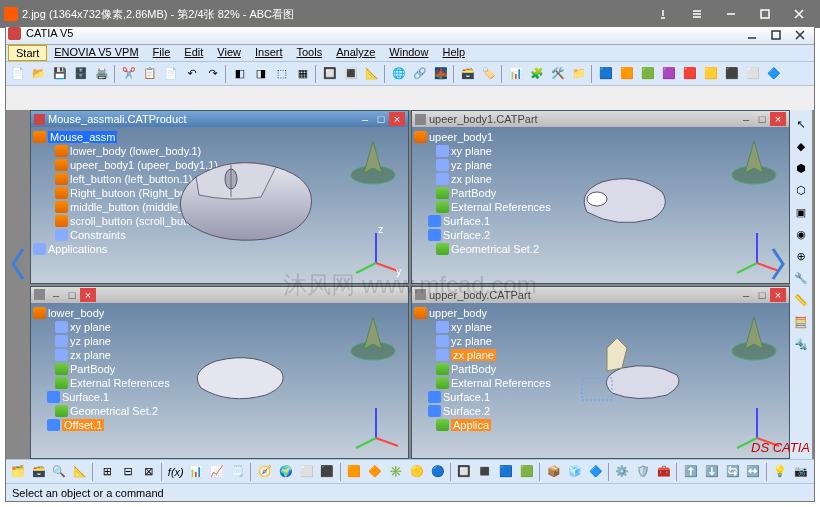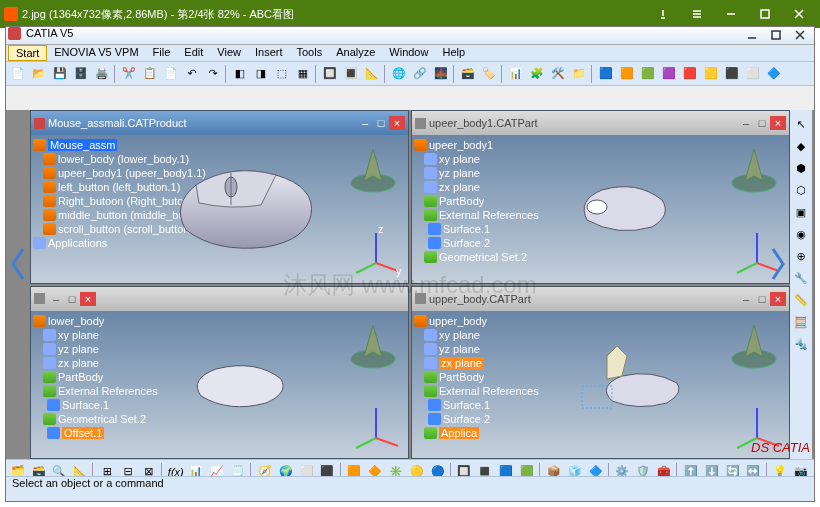--- a/index.html
+++ b/index.html
@@ -1,55 +1,55 @@
 <!DOCTYPE html>
 <html><head>
 <meta charset="utf-8">
 <style>
 *{margin:0;padding:0;box-sizing:border-box;font-family:"Microsoft YaHei",Tahoma,sans-serif;font-size:11px}
 body{width:820px;height:507px;overflow:hidden;background:#fff}
-.outer-title{height:28px;background:#4d7c0f;color:#fff;display:flex;align-items:center;padding:12px 4px}
+.outer-title{height:28px;background:#737373;color:#fff;display:flex;align-items:center;padding:12px 4px}
 .outer-title .t{flex:1;padding-left:4px;font-size:11px}
 .outer-title .btns{display:flex;gap:0}
 .outer-title .wb{width:34px;height:22px;display:flex;align-items:center;justify-content:center;cursor:pointer}
 .wb svg{width:10px;height:10px;stroke:#fff;stroke-width:1.5;fill:none}
 .catia-win{position:absolute;top:26px;left:5px;right:5px;bottom:5px;border:1px solid #777;background:#efefef}
 .catia-title{height:18px;background:linear-gradient(#fff,#dbe8f7);display:flex;align-items:flex-start;padding:0 2px;border-bottom:1px solid #aaa}
 .catia-title .t{flex:1;font-size:11px;padding-left:2px}
 .catia-title .wb{width:24px;height:16px;display:flex;align-items:center;justify-content:center;cursor:pointer}
 .catia-title .wb svg{stroke:#333}
 .menubar{height:17px;background:#dbe8f7;display:flex;align-items:flex-start;padding:0 2px;border-bottom:1px solid #b0c4de}
-.menubar .m{padding:1px 7px;cursor:pointer;}
+.menubar .m{padding:1px 7px;cursor:pointer;text-decoration:underline}
 .menubar .m.start{background:#fff3c0;border:1px solid #d4a000;text-decoration:none}
 .toolbar{height:24px;background:#dbe8f7;display:flex;align-items:center;padding:0 2px;border-bottom:1px solid #b0c4de;gap:1px}
 .tbtn{width:20px;height:20px;display:flex;align-items:center;justify-content:center;cursor:pointer;border:1px solid transparent}
 .sep{width:3px;height:18px;border-left:1px solid #99b;margin:0 1px}
 .workspace{position:absolute;top:83px;left:0;right:0;bottom:42px;background:#888;display:grid;grid-template-columns:1fr 1fr;grid-template-rows:1fr 1fr;gap:2px;padding:0 24px}
 .pane{border:1px solid #456;display:flex;flex-direction:column;position:relative;overflow:hidden}
-.pane-title{height:24px;background:linear-gradient(#7aa7d8,#4d7db0);color:#fff;display:flex;align-items:center;padding:0 3px;font-size:10px}
+.pane-title{height:16px;background:linear-gradient(#7aa7d8,#4d7db0);color:#fff;display:flex;align-items:center;padding:0 3px;font-size:10px}
 .pane-title .t{flex:1}
 .pane-title .pb{width:16px;height:14px;display:flex;align-items:center;justify-content:center;cursor:pointer}
 .pane-title.inact{background:linear-gradient(#ddd,#bbb);color:#444}
 .view{flex:1;background:linear-gradient(#6a86a6,#9aaec4 55%,#c5cfda);position:relative}
 .tree{position:absolute;left:2px;top:2px;font-size:10px;color:#fff}
 .tree .node{display:flex;align-items:flex-end;height:14px;margin-bottom:0px;white-space:nowrap}
 .tree .ico{width:13px;height:12px;margin-right:2px;display:inline-flex;align-items:center;justify-content:center;border-radius:2px}
-.tree .l1{margin-left:10px}
+.tree .l1{margin-left:22px}
 .tree .l2{margin-left:14px}
 .tree .sel{background:#ff8c1a;color:#fff;padding:0 2px}
 .tree .sel2{background:#1e6fff;color:#fff;padding:0 2px}
 .triad{position:absolute;width:56px;height:56px}
 .compass{position:absolute;top:6px;right:8px;width:54px;height:54px}
 .side-tools{position:absolute;right:2px;top:83px;bottom:42px;width:22px;background:#dbe8f7;display:flex;flex-direction:column;align-items:center;gap:2px;padding-top:4px}
 .nav-arrow{position:absolute;top:50%;transform:translateY(-50%);width:24px;height:60px;display:flex;align-items:center;justify-content:center;cursor:pointer;z-index:5}
 .nav-arrow.left{left:0}
 .nav-arrow.right{right:24px}
 .nav-arrow svg{width:20px;height:40px;fill:none;stroke:#3b7dd8;stroke-width:3}
 .bottom-tb{position:absolute;bottom:18px;left:0;right:0;height:24px;background:#dbe8f7;display:flex;align-items:center;padding:0 2px;gap:1px;border-top:1px solid #b0c4de}
-.status{position:absolute;bottom:0;left:0;right:0;height:25px;background:#dbe8f7;display:flex;align-items:flex-start;padding:0 6px;border-top:1px solid #b0c4de;font-size:10px}
+.status{position:absolute;bottom:0;left:0;right:0;height:18px;background:#dbe8f7;display:flex;align-items:center;padding:0 6px;border-top:1px solid #b0c4de;font-size:10px}
 .logo{position:absolute;right:4px;bottom:28px;font-size:13px;font-style:italic;color:#c00;font-weight:normal}
 .watermark{position:absolute;left:50%;top:50%;transform:translate(-50%,-50%);opacity:0.14;color:#000000;font-size:24px;pointer-events:none;z-index:4;white-space:nowrap}
 .ico-gear{background:linear-gradient(#f80,#d60)}
 .ico-part{background:linear-gradient(#7c4,#4a2)}
 .ico-omp{background:#8af}
 .ico-surf{background:#48f}
 .mouse-render{position:absolute}
 </style>
 </head>
 <body>
@@ -210,20 +210,24 @@
               <span class="ico ico-gear"></span>
               <span>Right_butoon (Right_butoon.1)</span>
             </div>
           <div class="node l1">
               <span class="ico ico-gear"></span>
               <span>middle_button (middle_button.1)</span>
             </div>
           <div class="node l1">
               <span class="ico ico-gear"></span>
               <span>scroll_button (scroll_button.1)</span>
+            </div>
+          <div class="node l1">
+              <span class="ico" style="background:#8af"></span>
+              <span>Constraints</span>
             </div>
           <div class="node">
               <span class="ico" style="background:#8af"></span>
               <span>Applications</span>
             </div>
         </div>
         <svg class="mouse-render" style="left:130px;top:20px;width:170px;height:110px" viewBox="0 0 170 110">
           <defs>
               <linearGradient id="mg1" x1="0" y1="0" x2="0" y2="1">
                 <stop offset="0" stop-color="#e8e8f0"></stop>

